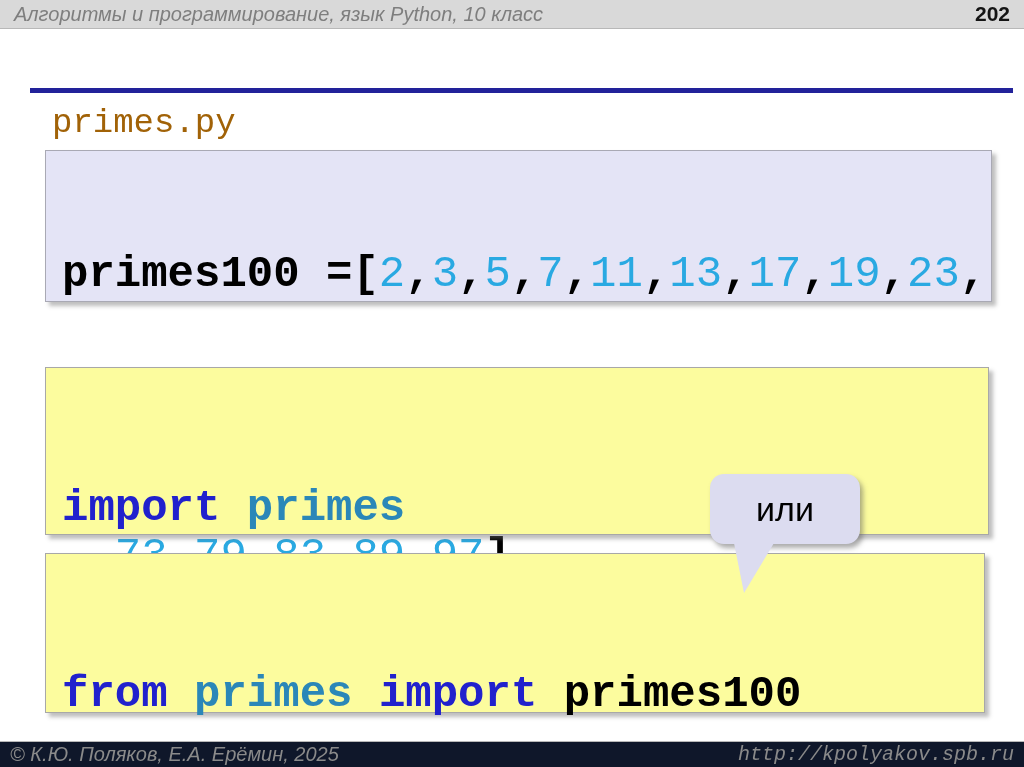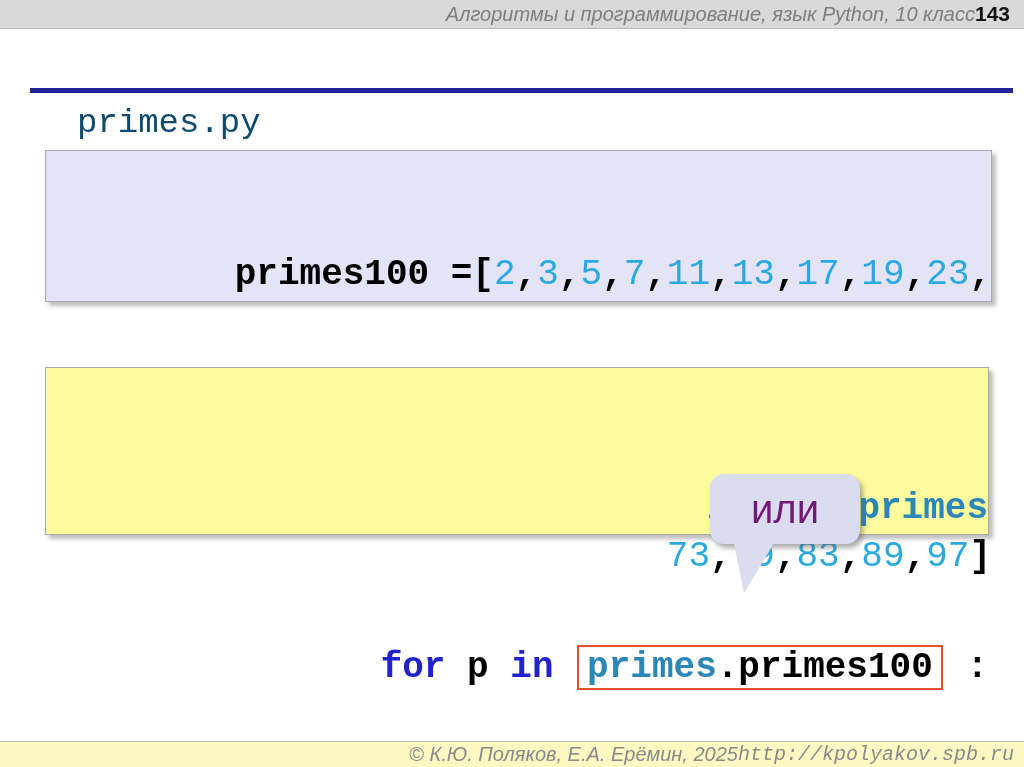--- a/index.html
+++ b/index.html
@@ -1,79 +1,79 @@
 <!DOCTYPE html>
 <html><head>
 <meta charset="utf-8">
 <style>
   html,body{margin:0;padding:0;background:#fff;}
   .slide{position:relative;width:1024px;height:767px;background:#ffffff;overflow:hidden;
-         font-family:"Liberation Sans",sans-serif;text-align:right;}
+         font-family:"Liberation Sans",sans-serif;}
 
   
   .topbar{position:absolute;left:0;top:0;width:1024px;height:29px;background:#d9d9d9;
           border-bottom:1px solid #b8b8b8;display:flex;align-items:center;box-sizing:border-box;}
   .topbar-title{margin-left:14px;font-style:italic;font-size:20px;color:#7e7e7e;flex:1;white-space:nowrap;}
   .topbar-page{margin-right:14px;font-weight:bold;font-size:21px;color:#141414;}
 
   
   .page-title{position:absolute;left:34px;top:34px;margin:0;font-size:54px;line-height:1.0;
               font-weight:bold;color:#000;letter-spacing:0px;}
   .title-rule{position:absolute;left:30px;top:88px;width:983px;height:5px;background:#22229a;}
 
   
-  .file-label{position:absolute;left:52px;font-size:34px;color:#0c4a6e;white-space:pre;
-              font-family:"Liberation Mono","DejaVu Sans Mono",monospace;margin-left:25px;}
+  .file-label{position:absolute;left:52px;font-size:34px;color:#a16207;white-space:pre;
+              font-family:"Liberation Mono","DejaVu Sans Mono",monospace;}
   .file-label.first{top:104px;}
   .file-label.second{top:316px;}
 
   
   .code-box{position:absolute;box-sizing:border-box;white-space:pre;
             font-family:"Liberation Mono","DejaVu Sans Mono",monospace;
-            font-weight:bold;font-size:36px;color:#000;}
+            font-weight:bold;font-size:44px;color:#000;}
   .code-box .code-line{white-space:pre;}
   .box-blue{left:45px;top:150px;width:947px;height:152px;background:#e4e4f6;
             border:1px solid #a9a9b4;box-shadow:4px 4px 4px rgba(110,110,110,.45);
             padding:6px 0 0 16px;line-height:47px;}
   .box-yellow{background:#fcfc9e;border:1px solid #a8a8a8;box-shadow:4px 4px 4px rgba(110,110,110,.45);
               padding:8px 0 0 16px;line-height:53px;}
   .box-y1{left:45px;top:367px;width:944px;height:168px;}
   .box-y2{left:45px;top:553px;width:940px;height:160px;}
 
   .tok-plain{color:#000;}
   .tok-kw{color:#2121cd;}
   .tok-mod{color:#2b87b8;}
   .tok-num{color:#29a9e2;font-weight:normal;}
   .inline-box{display:inline-block;background:#ffffff;border:2px solid #e8502a;
               padding:0 8px;margin:0 2px;line-height:1.15;}
 
   
   .callout{position:absolute;left:710px;top:474px;width:150px;height:70px;background:#dcdcf0;
            border-radius:14px;box-shadow:3px 4px 5px rgba(90,90,90,.5);z-index:6;
            display:flex;align-items:center;justify-content:center;}
-  .callout-label{font-size:40px;color:#701a75;}
+  .callout-label{font-size:34px;color:#000000;}
   .callout-tail{position:absolute;left:24px;top:99%;width:0;height:0;
                 border-top:50px solid #dcdcf0;border-left:10px solid transparent;
                 border-right:30px solid transparent;}
 
   
-  .footer{position:absolute;left:0;top:741px;width:1024px;height:26px;background:#fef9c3;
+  .footer{position:absolute;left:0;top:741px;width:1024px;height:26px;background:#0f172a;
           border-top:1px solid #b8b8b8;display:flex;align-items:center;box-sizing:border-box;
           font-style:italic;font-size:20px;color:#8a8a8a;}
   .footer-copy{margin-left:10px;flex:1;white-space:nowrap;}
   .footer-url{margin-right:10px;white-space:nowrap;color:#8a8a8a;text-decoration:none;font-family:Liberation Mono, monospace;}
 </style>
 </head>
 <body>
 
 <div class="slide">
 
   <header class="topbar">
     <span class="topbar-title">Алгоритмы и программирование, язык Python, 10 класс</span>
-    <span class="topbar-page">143</span>
+    <span class="topbar-page">202</span>
   </header>
 
   <div class="title-rule"></div>
 
   <div class="file-label first">primes.py</div>
 
   <section class="code-box box-blue">
     <div class="code-line"><span class="tok-plain">primes100 =[</span><span class="tok-num">2</span><span class="tok-plain">,</span><span class="tok-num">3</span><span class="tok-plain">,</span><span class="tok-num">5</span><span class="tok-plain">,</span><span class="tok-num">7</span><span class="tok-plain">,</span><span class="tok-num">11</span><span class="tok-plain">,</span><span class="tok-num">13</span><span class="tok-plain">,</span><span class="tok-num">17</span><span class="tok-plain">,</span><span class="tok-num">19</span><span class="tok-plain">,</span><span class="tok-num">23</span><span class="tok-plain">,</span></div>
     <div class="code-line"><span class="tok-plain">  </span><span class="tok-num">29</span><span class="tok-plain">,</span><span class="tok-num">31</span><span class="tok-plain">,</span><span class="tok-num">37</span><span class="tok-plain">,</span><span class="tok-num">41</span><span class="tok-plain">,</span><span class="tok-num">43</span><span class="tok-plain">,</span><span class="tok-num">47</span><span class="tok-plain">,</span><span class="tok-num">53</span><span class="tok-plain">,</span><span class="tok-num">59</span><span class="tok-plain">,</span><span class="tok-num">61</span><span class="tok-plain">,</span><span class="tok-num">67</span><span class="tok-plain">,</span><span class="tok-num">71</span><span class="tok-plain">,</span></div>
     <div class="code-line"><span class="tok-plain">  </span><span class="tok-num">73</span><span class="tok-plain">,</span><span class="tok-num">79</span><span class="tok-plain">,</span><span class="tok-num">83</span><span class="tok-plain">,</span><span class="tok-num">89</span><span class="tok-plain">,</span><span class="tok-num">97</span><span class="tok-plain">]</span></div>
@@ -84,19 +84,24 @@
     <div class="code-line"><span class="tok-kw">import</span><span class="tok-plain"> </span><span class="tok-mod">primes</span></div>
     <div class="code-line"><span class="tok-kw">for</span><span class="tok-plain"> p </span><span class="tok-kw">in</span><span class="tok-plain"> </span><span class="inline-box"><span class="tok-mod">primes</span><span class="tok-plain">.primes100</span></span><span class="tok-plain"> :</span></div>
     
   </section>
 
   <div class="callout">
     <span class="callout-label">или</span>
     <div class="callout-tail"></div>
   </div>
 
+  <section class="code-box box-yellow box-y2">
+    <div class="code-line"><span class="tok-kw">from</span><span class="tok-plain"> </span><span class="tok-mod">primes</span><span class="tok-plain"> </span><span class="tok-kw">import</span><span class="tok-plain"> primes100</span></div>
+    
+    
+  </section>
 
   <footer class="footer">
     <span class="footer-copy">© К.Ю. Поляков, Е.А. Ерёмин, 2025</span>
     <span class="footer-url">http://kpolyakov.spb.ru</span>
   </footer>
 
 </div>
 
 </body></html>

